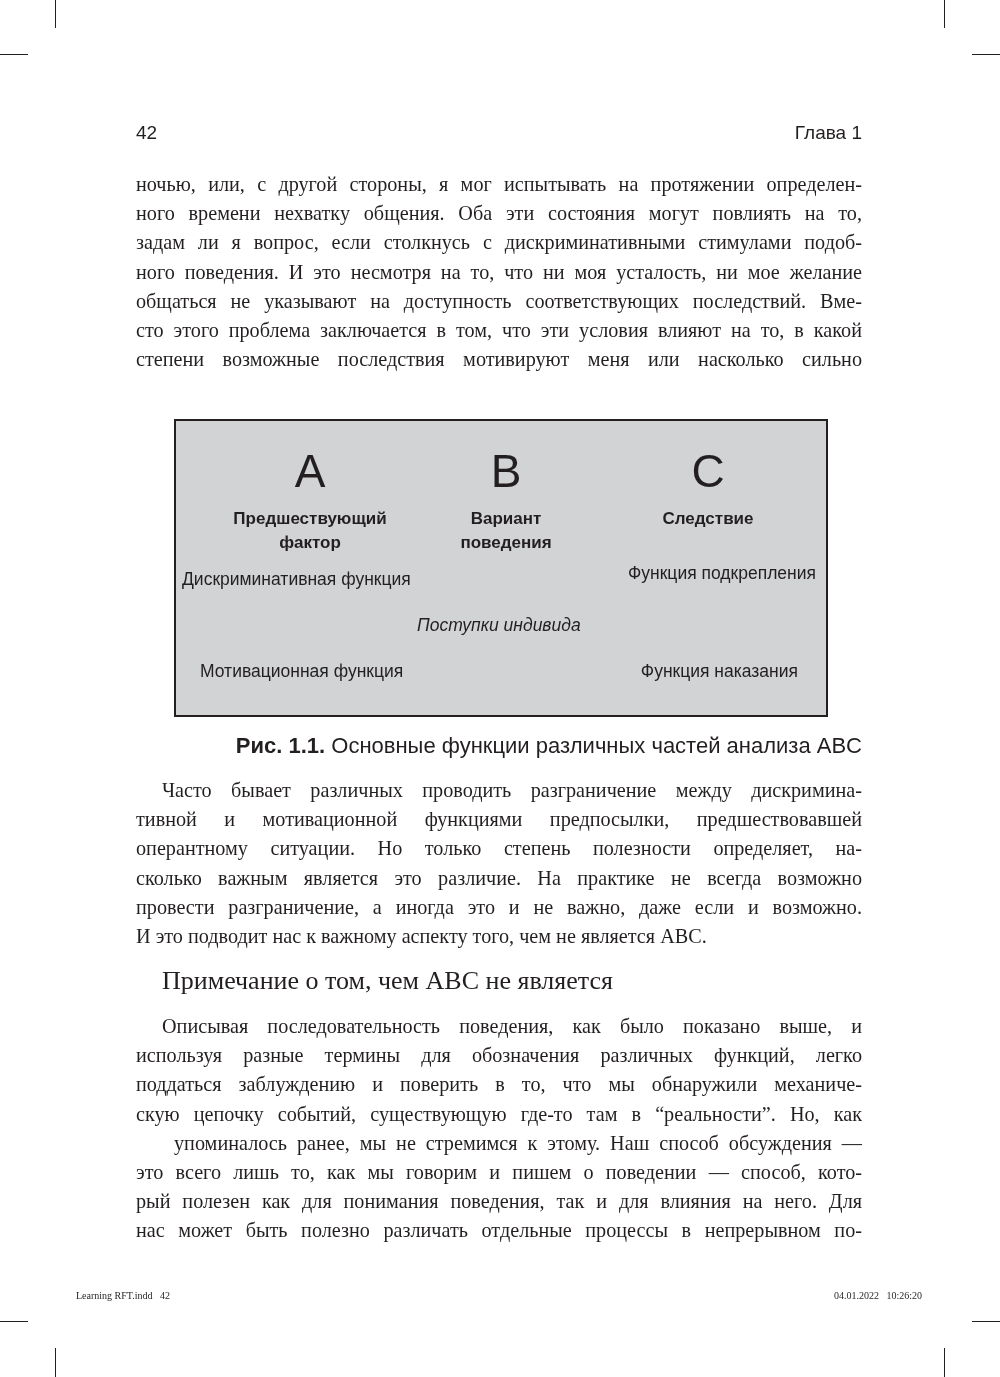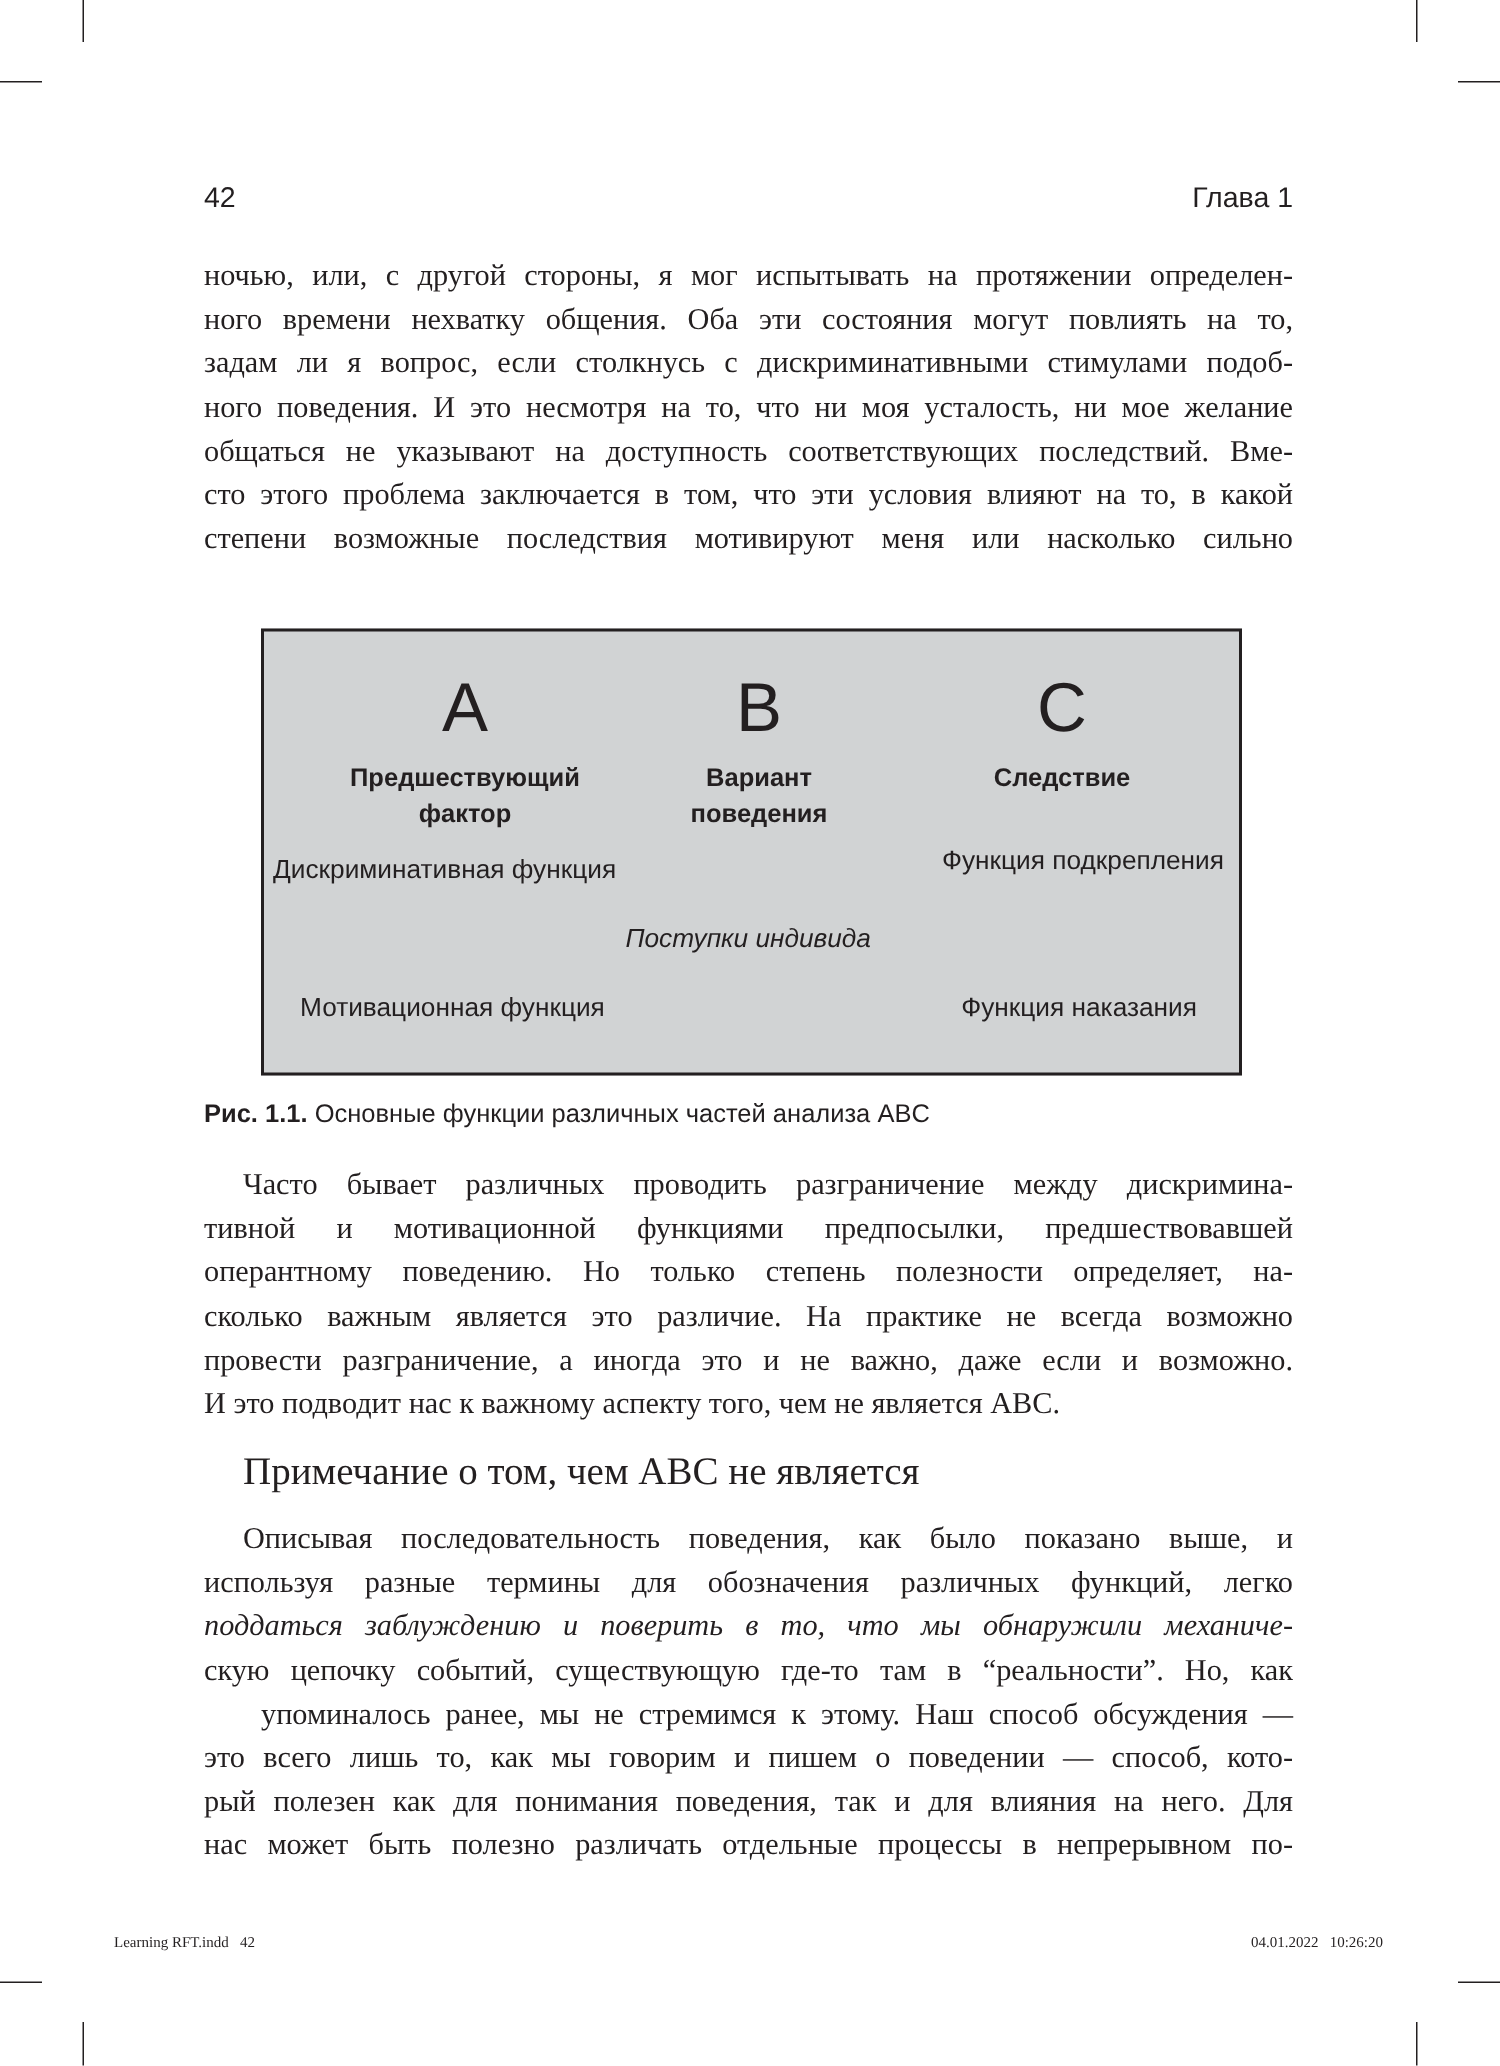--- a/index.html
+++ b/index.html
@@ -17,22 +17,22 @@
   .para .ln { display:block; height:29.2px; white-space:nowrap; text-align:justify; text-align-last:justify; }
   .para .ln.last { text-align-last:left; }
   .para .ln.indent { padding-left:26px; }
   .figure { position:absolute; left:174px; top:419px; width:650px; height:294px;
     background:#d1d3d4; border:2px solid #231f20; font-family:"Liberation Sans", sans-serif; }
   .fig-el { position:absolute; text-align:center; white-space:nowrap; }
   .letter { font-size:46px; top:24px; width:80px; line-height:52px; }
   .col-title { font-weight:bold; font-size:17px; line-height:24px; top:86px; }
   .fn { font-size:17.5px; line-height:22px; }
   .italic { font-style:italic; }
-  .caption { position:absolute; top:733px; left:136px; width:726px; text-align:left;
-    font-family:"Liberation Sans", sans-serif; font-size:17px; white-space:nowrap; }
+  .caption { position:absolute; top:733px; left:136px; width:726px; text-align:right;
+    font-family:"Liberation Sans", sans-serif; font-size:22px; white-space:nowrap; }
   .caption b { font-weight:bold; }
   .section { position:absolute; top:966px; left:162px; font-family:"Liberation Serif", serif;
     font-size:26px; white-space:nowrap; }
   .slug { position:absolute; top:1290px; font-family:"Liberation Serif", serif; font-size:10px; white-space:nowrap; }
 </style>
 </head>
 <body>
 
 <div class="crop v" style="left:55px; top:0; height:28px;"></div>
 <div class="crop v" style="left:944px; top:0; height:28px;"></div>
@@ -83,32 +83,32 @@
 </div>
 
 <div class="caption">
   <b>Рис. 1.1.</b>
   <span>Основные функции различных частей анализа ABC</span>
 </div>
 
 <div class="para" style="top:776px;">
   <span class="ln indent" style="display: block;"><span style="white-space: nowrap;">Часто бывает различных проводить разграничение между дискримина-</span></span>
   <span class="ln" style="display: block;"><span style="white-space: nowrap;">тивной и мотивационной функциями предпосылки, предшествовавшей</span></span>
-  <span class="ln" style="display: block;"><span style="white-space: nowrap;">оперантному поведению. Но только степень полезности определяет, на-</span></span>
+  <span class="ln" style="display: block;"><span style="white-space: nowrap;">оперантному ситуации. Но только степень полезности определяет, на-</span></span>
   <span class="ln" style="display: block;"><span style="white-space: nowrap;">сколько важным является это различие. На практике не всегда возможно</span></span>
   <span class="ln" style="display: block;"><span style="white-space: nowrap;">провести разграничение, а иногда это и не важно, даже если и возможно.</span></span>
   <span class="ln last">И это подводит нас к важному аспекту того, чем не является ABC.</span>
 </div>
 
 <div class="section">Примечание о том, чем ABC не является</div>
 
 <div class="para" style="top:1012px;">
   <span class="ln indent" style="display: block;"><span style="white-space: nowrap;">Описывая последовательность поведения, как было показано выше, и</span></span>
   <span class="ln" style="display: block;"><span style="white-space: nowrap;">используя разные термины для обозначения различных функций, легко</span></span>
-  <span class="ln" style="display: block;"><span style="white-space: nowrap; font-style: italic;">поддаться заблуждению и поверить в то, что мы обнаружили механиче-</span></span>
+  <span class="ln" style="display: block;"><span style="white-space: nowrap;">поддаться заблуждению и поверить в то, что мы обнаружили механиче-</span></span>
   <span class="ln" style="display: block;"><span style="white-space: nowrap;">скую цепочку событий, существующую где-то там в “реальности”. Но, как</span></span>
   <span class="ln" style="display: block;"><span style="white-space: nowrap; margin-left: 38px;">упоминалось ранее, мы не стремимся к этому. Наш способ обсуждения —</span></span>
   <span class="ln" style="display: block;"><span style="white-space: nowrap;">это всего лишь то, как мы говорим и пишем о поведении — способ, кото-</span></span>
   <span class="ln" style="display: block;"><span style="white-space: nowrap;">рый полезен как для понимания поведения, так и для влияния на него. Для</span></span>
   <span class="ln" style="display: block;"><span style="white-space: nowrap;">нас может быть полезно различать отдельные процессы в непрерывном по-</span></span>
 </div>
 
 <div class="slug" style="left:76px; white-space:pre;">Learning RFT.indd   42</div>
 <div class="slug" style="right:78px; white-space:pre;">04.01.2022   10:26:20</div>
 

